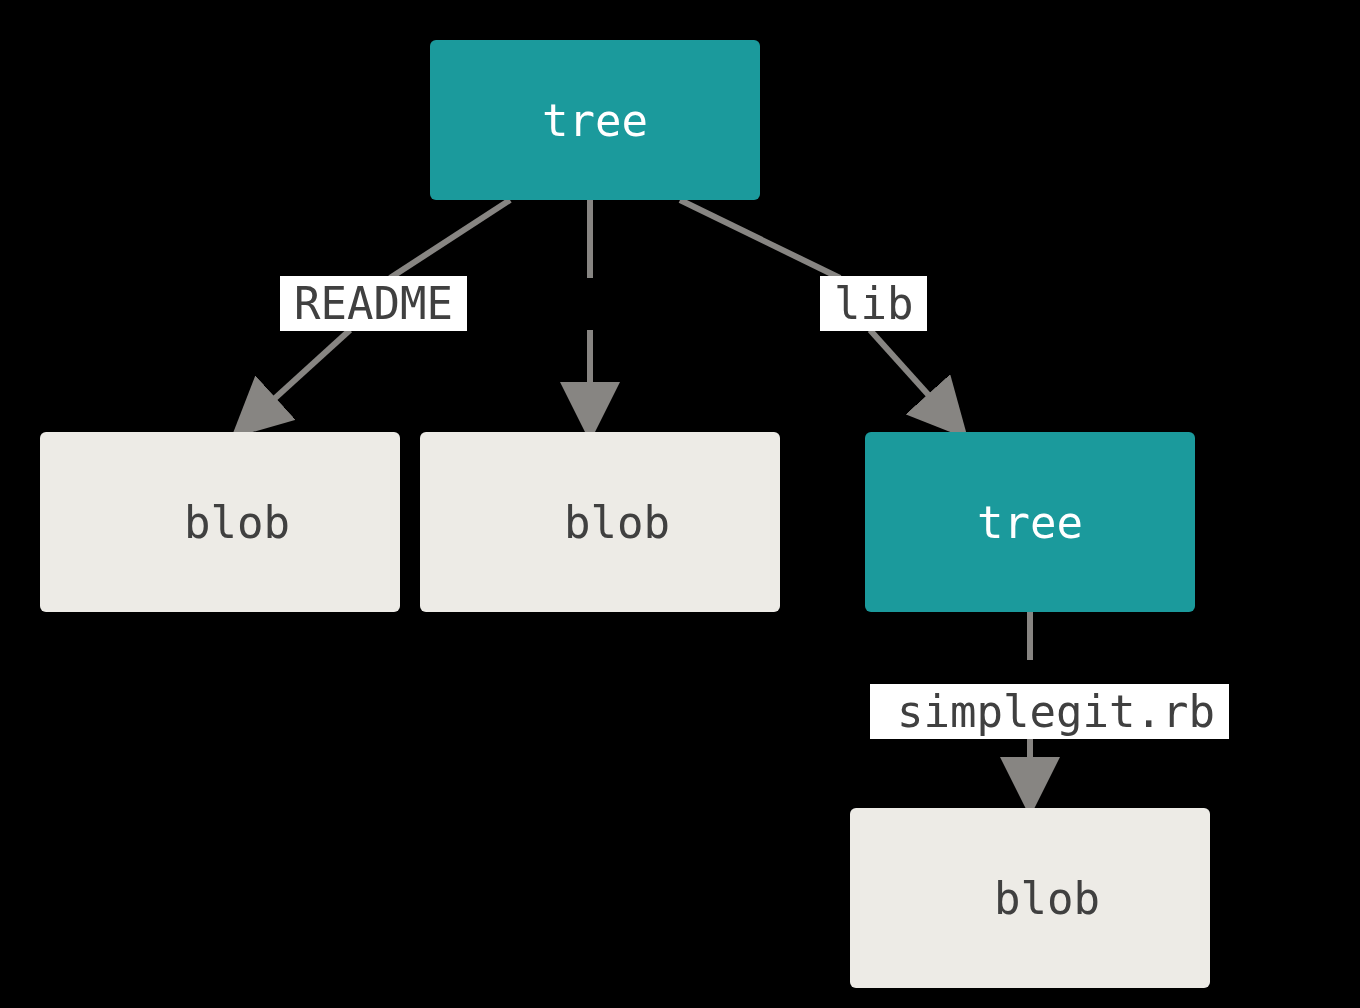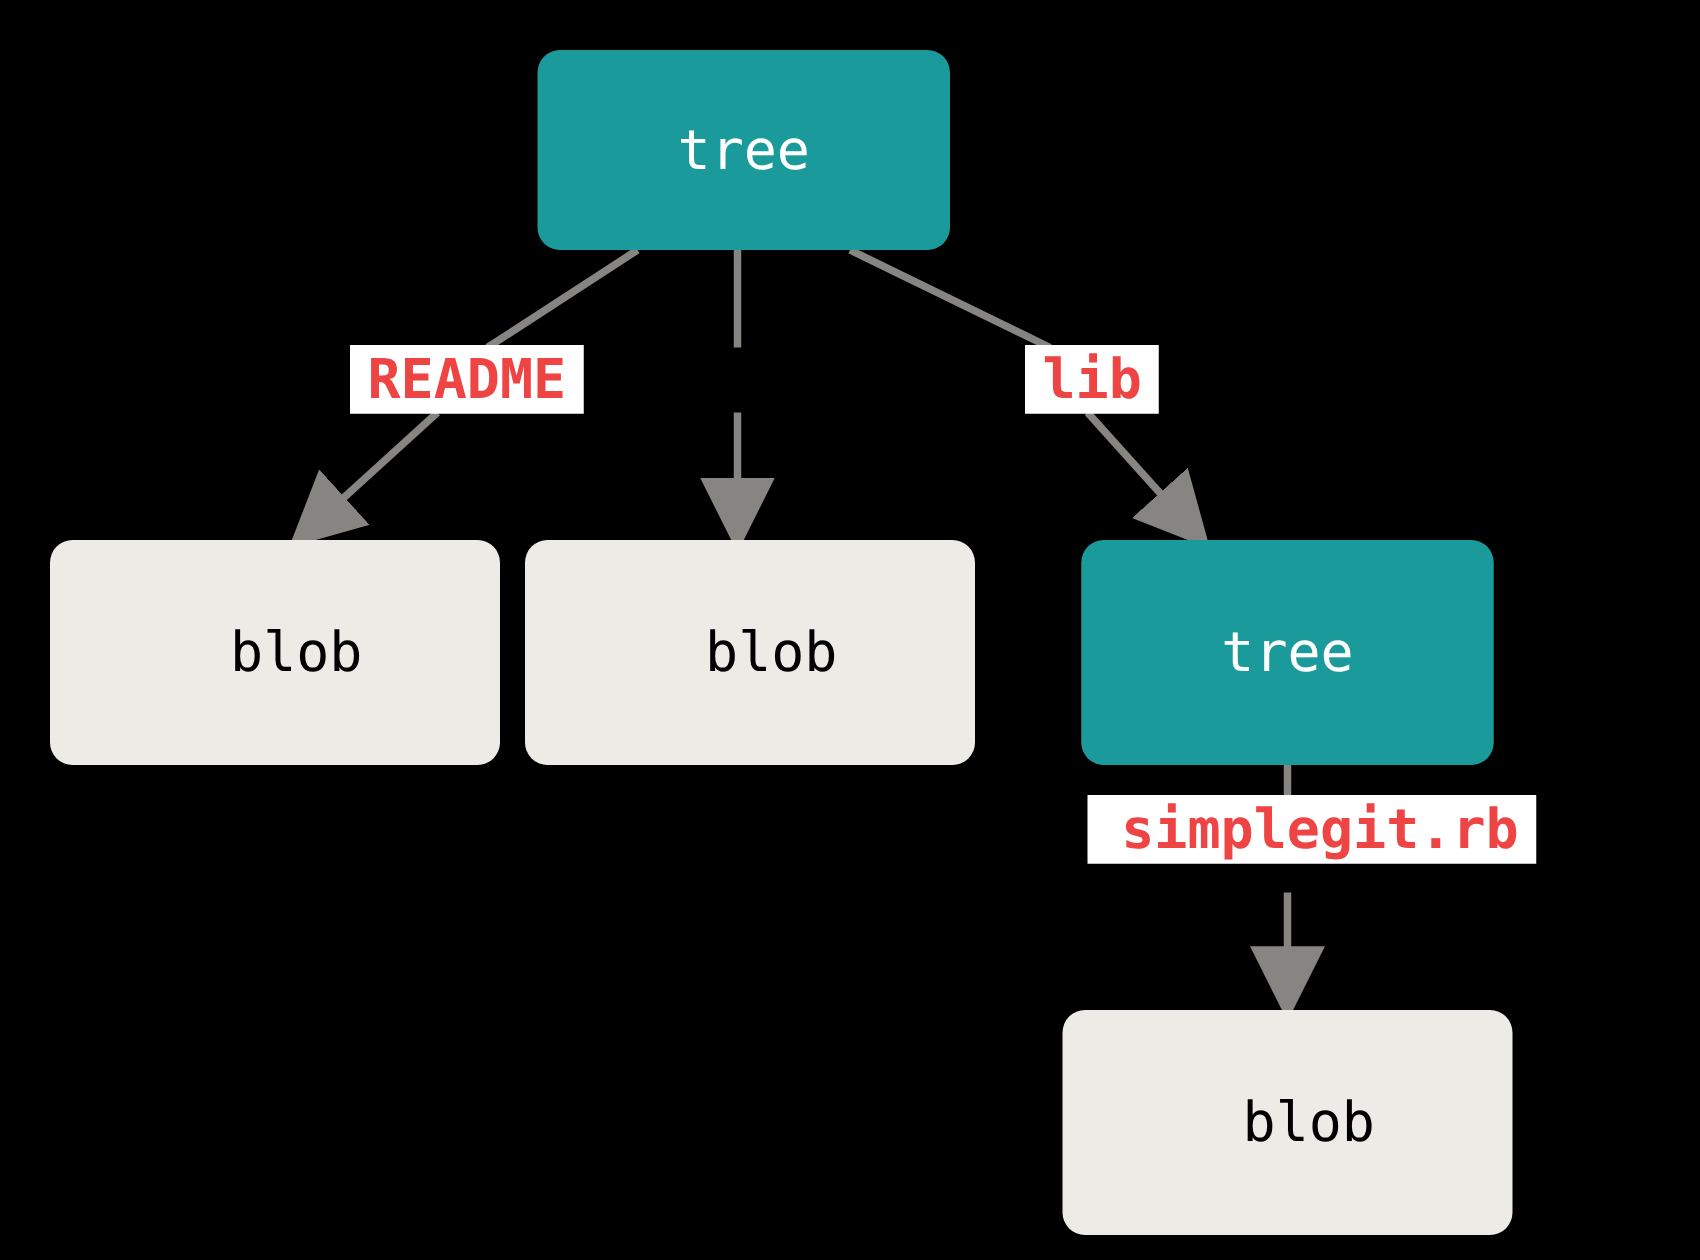--- a/index.html
+++ b/index.html
@@ -13,44 +13,43 @@
   .canvas {
     position: relative;
     width: 1360px;
     height: 1008px;
   }
   .node {
     position: absolute;
     display: flex;
     align-items: center;
     justify-content: center;
-    border-radius: 18px;
+    border-radius: 6px;
     font-size: 44px;
     box-sizing: border-box;
   }
   .tree-node {
     background: #1b9a9c;
     color: #fff;
   }
   .blob-node {
     background: #edebe6;
-    color: #000000;
+    color: #404040;
     padding-left: 34px;
   }
   .edge-label {
     position: absolute;
     background: #fff;
-    color: #ef4444;
+    color: #404040;
     font-size: 44px;
     padding: 2px 14px;
     display: flex;
     align-items: center;
     justify-content: center;
     box-sizing: border-box;
-    font-weight: bold;
   }
   svg.arrows {
     position: absolute;
     left: 0;
     top: 0;
     pointer-events: none;
   }
 </style>
 </head>
 <body>
@@ -87,19 +86,19 @@
   <div class="node blob-node" style="left:40px; top:432px; width:360px; height:180px;">
     <span>blob</span>
   </div>
   <div class="node blob-node" style="left:420px; top:432px; width:360px; height:180px;">
     <span>blob</span>
   </div>
   <div class="node tree-node" style="left:865px; top:432px; width:330px; height:180px;">
     <span>tree</span>
   </div>
 
-  <div class="edge-label" style="left:870px; top:636px;padding-left:27px;">simplegit.rb</div>
+  <div class="edge-label" style="left:870px; top:684px;padding-left:27px;">simplegit.rb</div>
 
   <div class="node blob-node" style="left:850px; top:808px; width:360px; height:180px;">
     <span>blob</span>
   </div>
 
 </div>
 
 </body></html>

